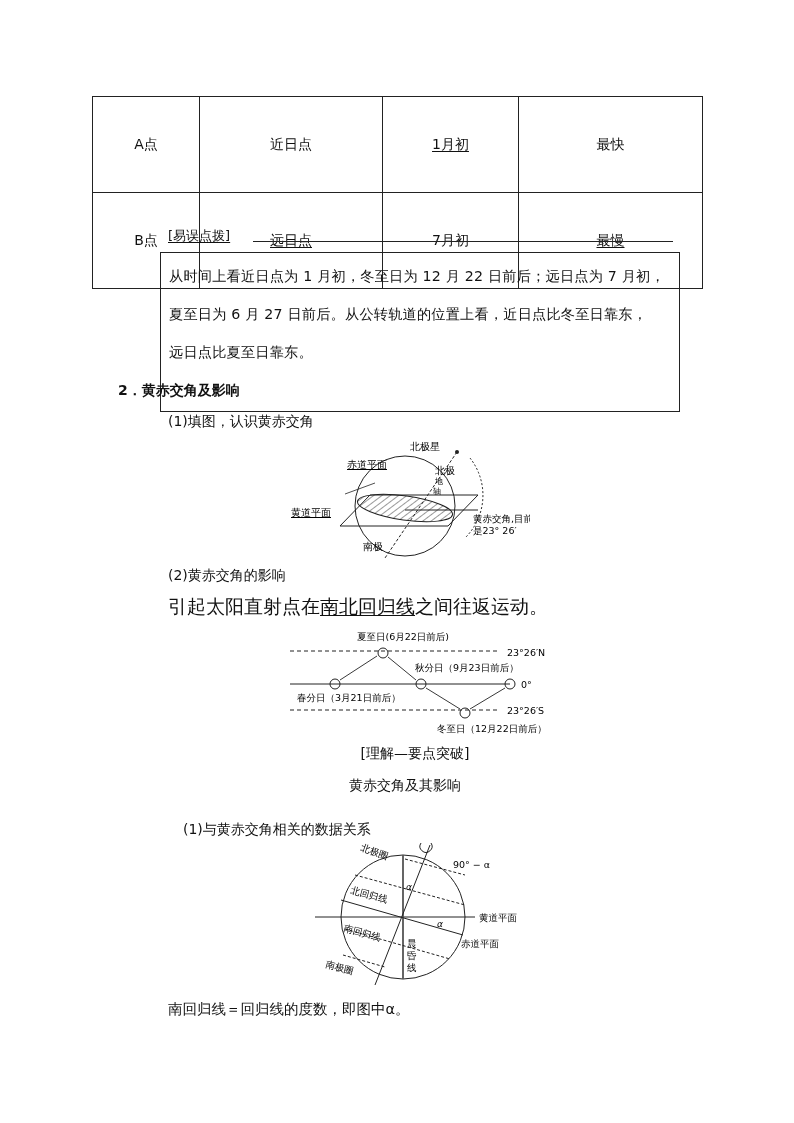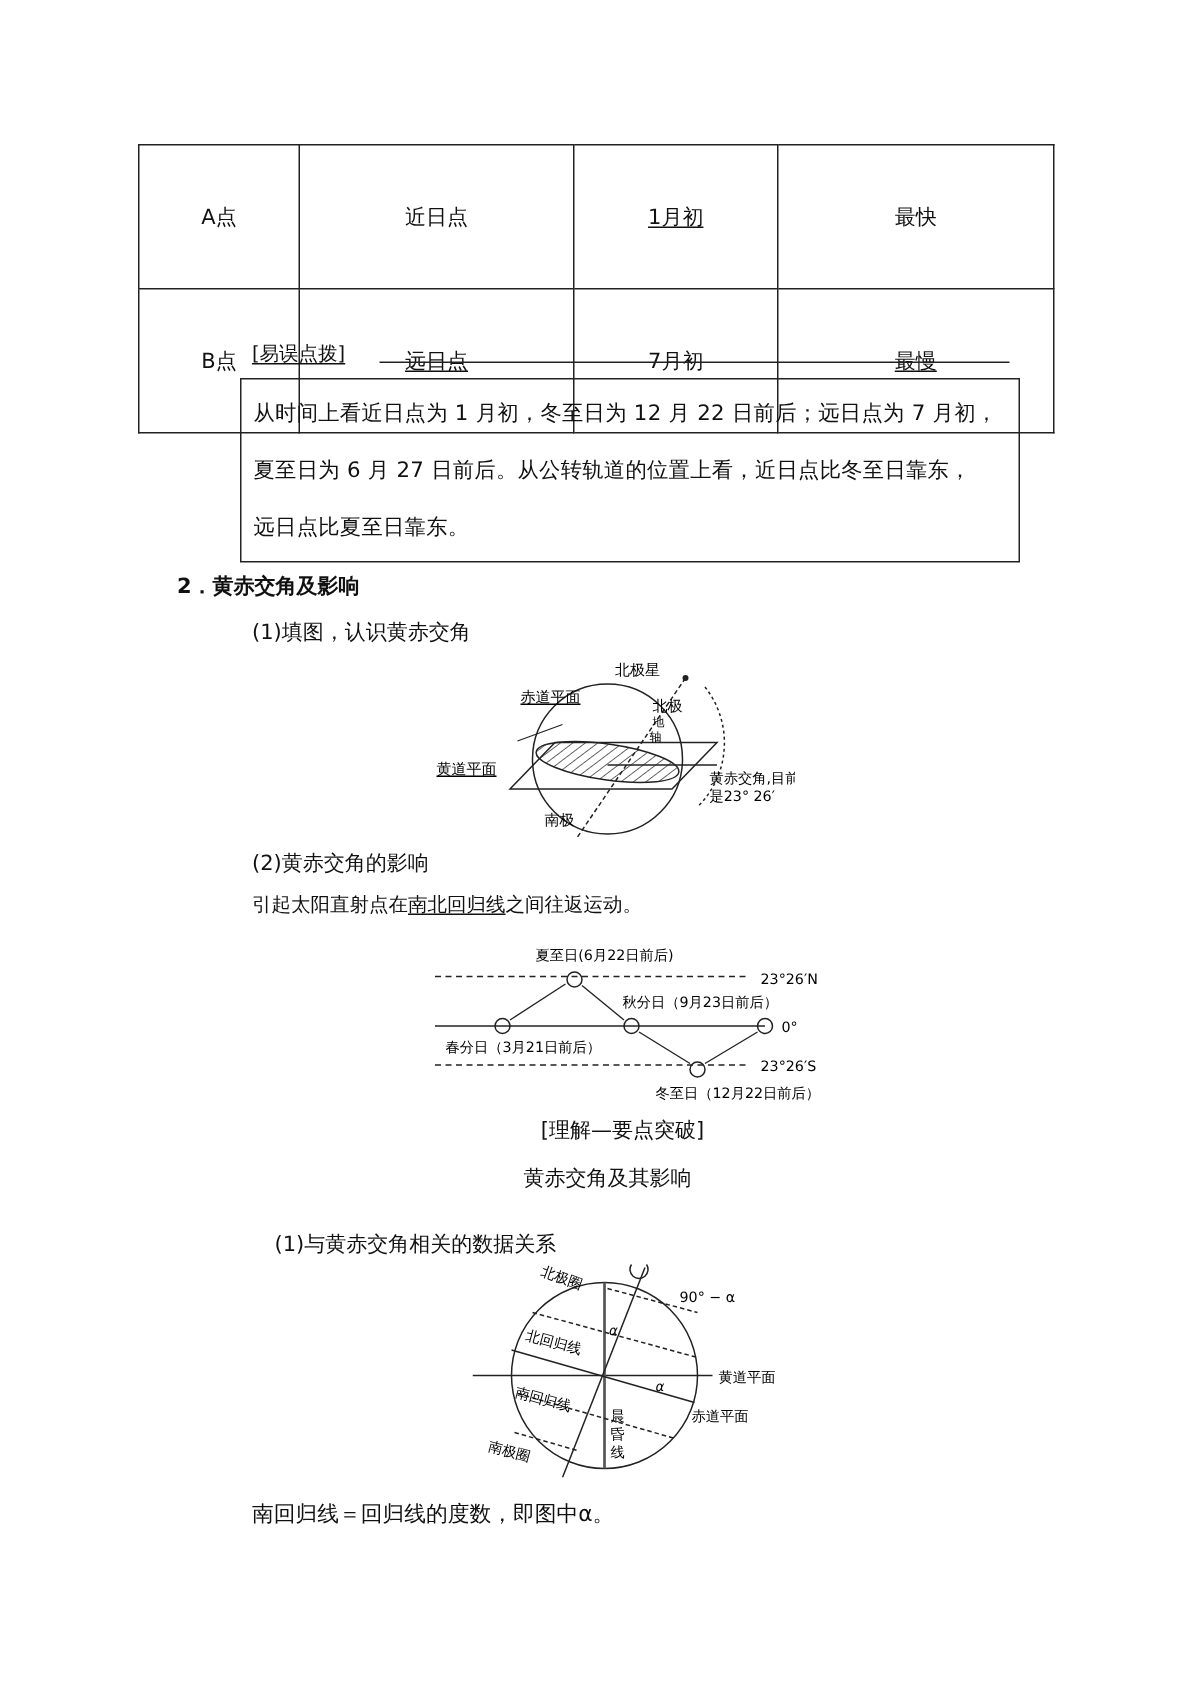--- a/index.html
+++ b/index.html
@@ -21,30 +21,30 @@
     height: 63px; padding: 16px;
   }
   .u { text-decoration: underline; text-underline-offset: 2px; }
 
   
   .tip-head {
     left: 168px; top: 227px; font-family: "DejaVu Sans", sans-serif; font-size: 13px;
   }
   .tip-line { left: 253px; top: 241px; width: 420px; height: 0; border-top: 1px solid #222; }
   .tip-box {
-    left: 160px; top: 252px; width: 520px; height: 123px; border: 1px solid #222;
+    left: 160px; top: 252px; width: 520px; height: 160px; border: 1px solid #222;
     box-sizing: border-box; padding: 4px 8px;
     font-family: "DejaVu Sans", sans-serif; font-size: 14.2px; line-height: 38px; letter-spacing: 0.2px;
   }
 
   .h2 { left: 118px; top: 382px; font-family: "DejaVu Sans", sans-serif; font-size: 14px; font-weight: bold; }
   .sub { font-family: "DejaVu Sans", sans-serif; font-size: 14px; }
   .sub1 { left: 168px; top: 413px; }
   .sub2 { left: 168px; top: 567px; }
-  .body-line { left: 168px; top: 594px; font-family: "DejaVu Sans", sans-serif; font-size: 13px; }
+  .body-line { left: 168px; top: 594px; font-family: "DejaVu Sans", sans-serif; font-size: 19px; }
 
   .center-title { left: 0; width: 770px; text-align: center; font-family: "DejaVu Sans", sans-serif; font-size: 14px; }
   .ct1 { top: 745px; padding-left: 60px; box-sizing: border-box; }
   .ct2 { top: 777px; padding-left: 40px; box-sizing: border-box; }
   .sub3 { left: 183px; top: 821px; text-align: center; }
   .final-line { left: 168px; top: 1000px; font-family: "DejaVu Sans", sans-serif; font-size: 14.5px; }
 
   svg text { font-family: "DejaVu Sans", sans-serif; }
 </style>
 </head>

